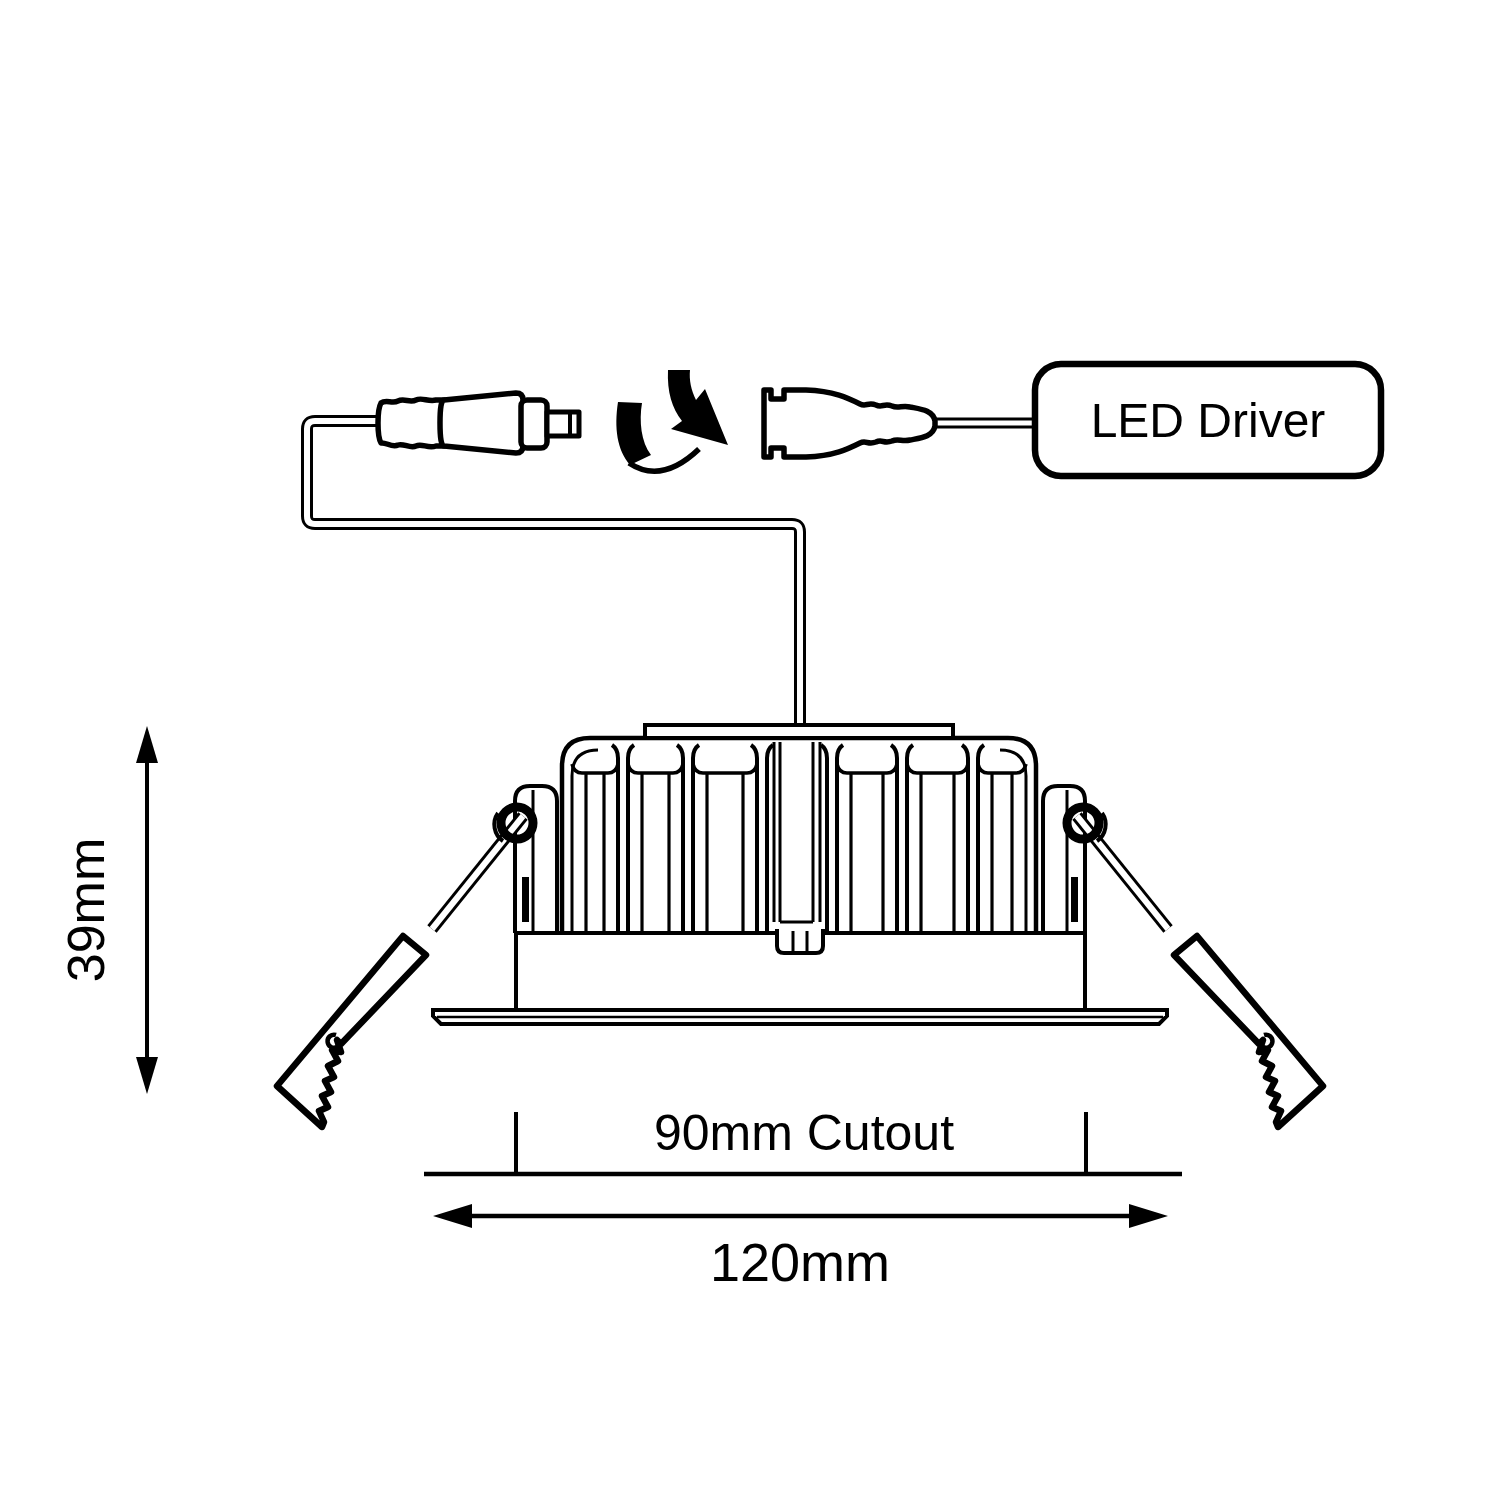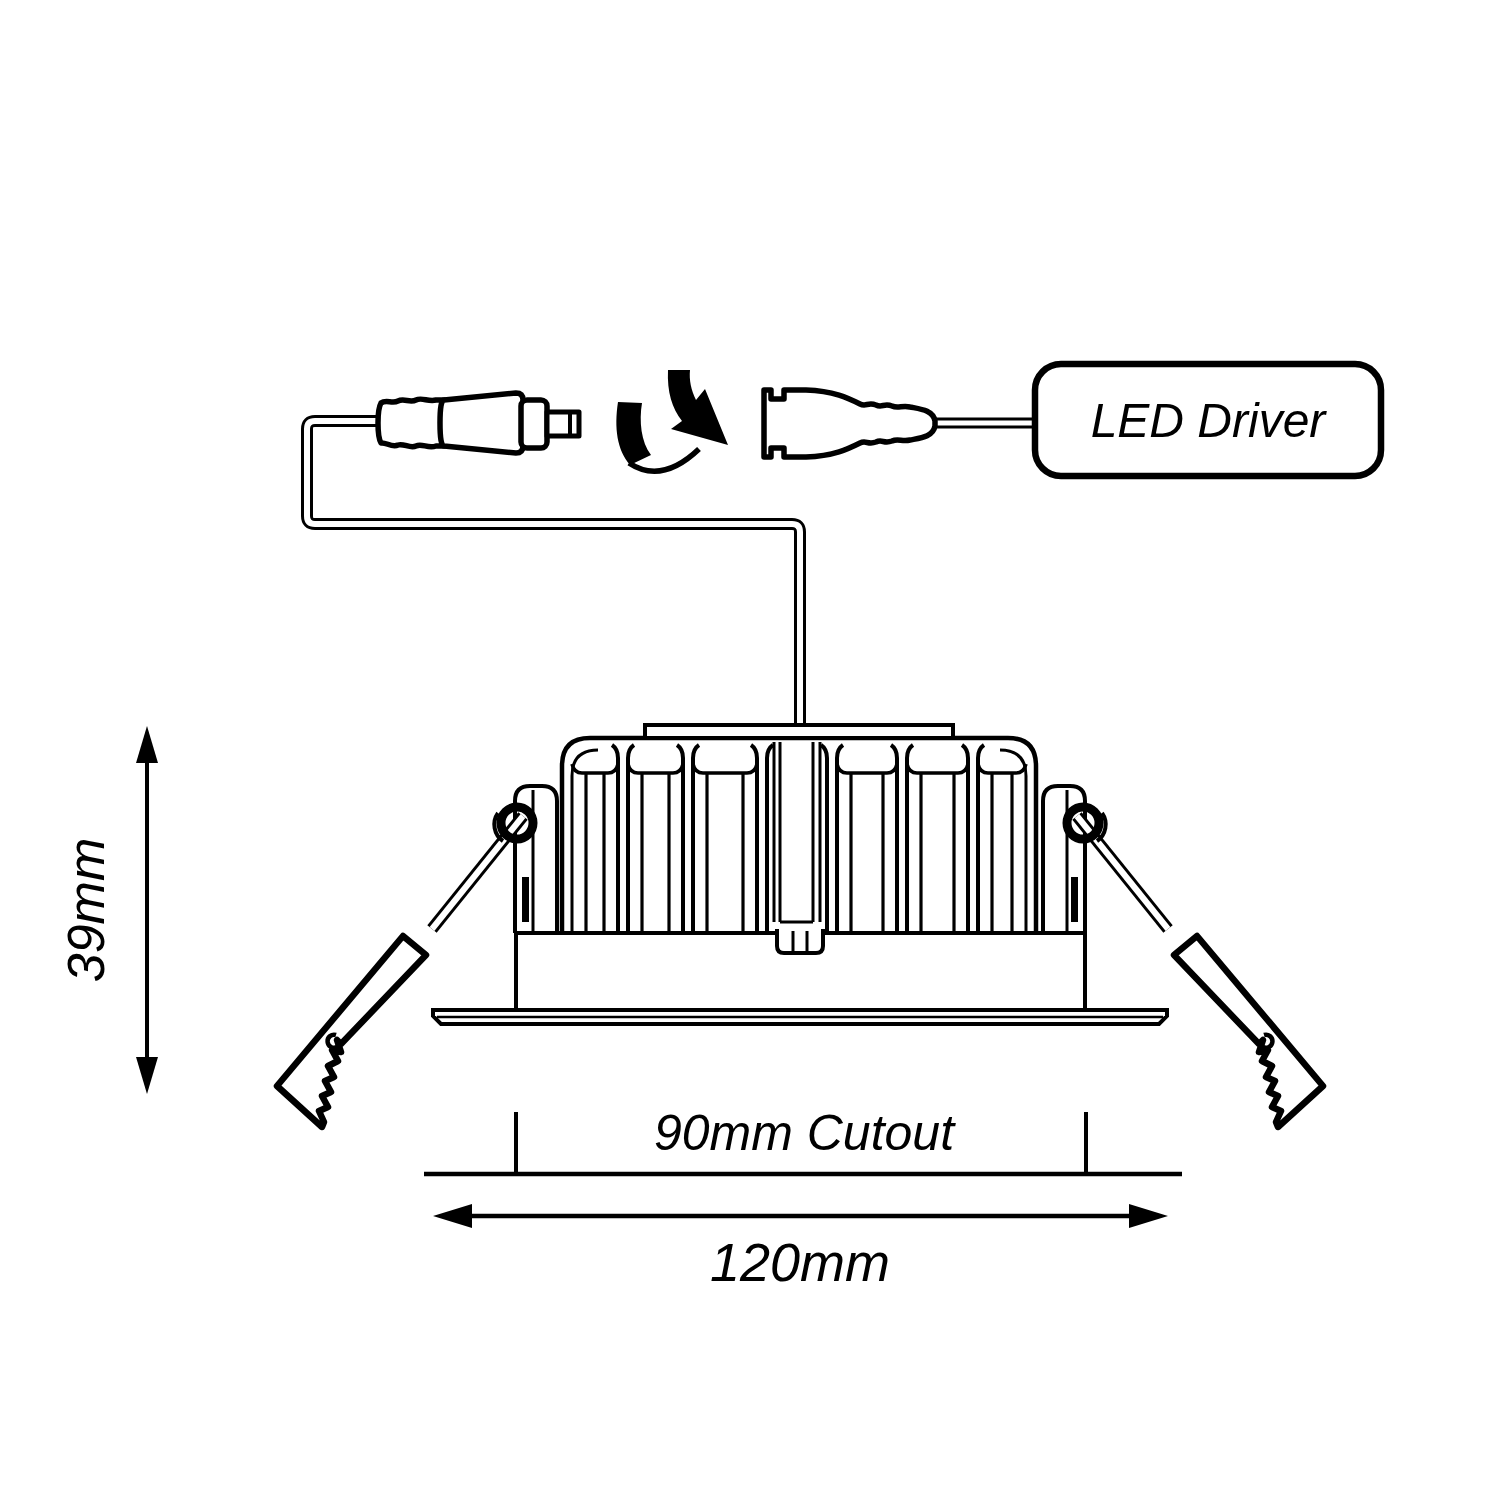--- a/index.html
+++ b/index.html
@@ -1,18 +1,18 @@
 <!DOCTYPE html>
 <html><head>
 <meta charset="utf-8">
 <style>
   html,body{margin:0;padding:0;background:#ffffff;}
   body{width:1500px;height:1500px;position:relative;overflow:hidden;
        font-family:"Liberation Sans", sans-serif;}
-  #stage{position:absolute;left:0;top:0;width:1500px;height:1500px;font-style:italic;}
+  #stage{position:absolute;left:0;top:0;width:1500px;height:1500px;}
   svg{display:block;}
   .lbl{font-family:"Liberation Sans", sans-serif;font-weight:500;fill:#000;}
 </style>
 </head>
 <body>
 
 <div id="stage">
 <svg width="1500" height="1500" viewBox="0 0 1500 1500" xmlns="http://www.w3.org/2000/svg">
 
   <g>

